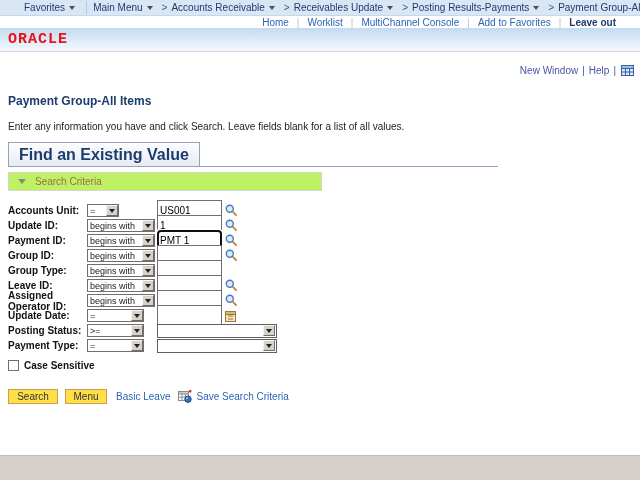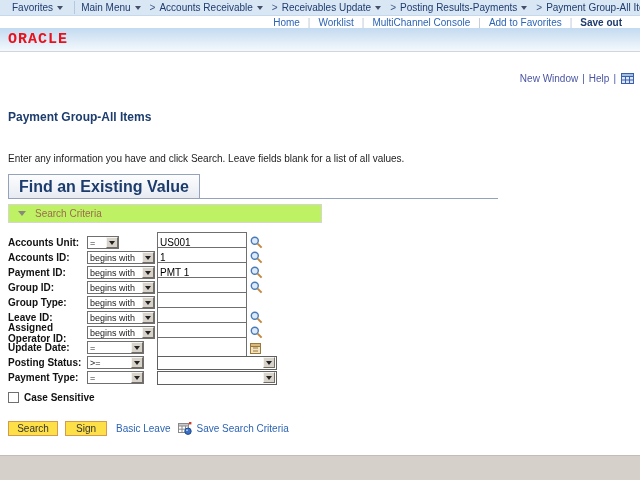--- a/index.html
+++ b/index.html
@@ -2,50 +2,50 @@
 <html><head>
 <meta charset="utf-8">
 <style>
   * { margin:0; padding:0; box-sizing:content-box; }
   html,body { width:640px; height:480px; overflow:hidden; }
   body { font-family:"Liberation Sans", sans-serif; background:#fff; position:relative; }
 
   
   .crumb-bar { height:15px; background:#d9e6f4; border-bottom:1px solid #c6d8ec;
                display:flex; align-items:center; font-size:10px; color:#1e3c6e;
-               padding-left:12px; white-space:nowrap; }
+               padding-left:24px; white-space:nowrap; }
   .crumb-bar span { flex:none; }
   .crumb-item { margin-right:3px; }
   .menu-tri { width:0; height:0; border-left:3px solid transparent; border-right:3px solid transparent;
               border-top:4px solid #44506a; display:inline-block; margin:0 5px 0 1px; }
   .crumb-vsep { width:1px; height:13px; background:#b4c8e0; margin:0 6px; }
   .crumb-gt { color:#3c5a86; margin:0 4px; }
 
   
   .links-row { height:12px; background:#fff; display:flex; justify-content:flex-end;
-               align-items:center; font-size:10px; padding-right:16px; }
+               align-items:center; font-size:10px; padding-right:22px; }
   .hlink { color:#2d64b5; text-decoration:none; margin:0 5px; }
   .hlink-signout { color:#1e3c6e; font-weight:bold; margin:0 2px 0 5px; }
   .pipe { color:#b9c6d6; margin:0 3px; }
 
   
   .banner { height:23px; background:linear-gradient(#c3daf0,#f4f9fd);
             border-bottom:1px solid #d2d6da; display:flex; align-items:center; padding-left:8px; }
   .oracle-logo { color:#e8111c; font-weight:bold; font-size:15px; letter-spacing:1px;font-family:Liberation Mono, monospace; }
 
   
   .content { position:relative; padding:5px 6px 0 8px; }
   .utility { display:flex; justify-content:flex-end; align-items:center; font-size:10px;
              color:#4a55a2; }
-  .ulink { color:#4a55a2; text-decoration:none; margin:16px 3px; }
+  .ulink { color:#4a55a2; text-decoration:none; margin:8px 3px; }
   .upipe { color:#4a55a2; margin:0 1px; }
   .grid-icon { margin-left:4px; display:inline-flex; }
 
   .page-title { margin-top:10px; font-size:12px; font-weight:bold; color:#1c3c6e; }
-  .instructions { margin-top:29px; font-size:10px; color:#1d1d1d; }
+  .instructions { margin-top:13px; font-size:10px; color:#1d1d1d; }
 
   .tab-strip { margin-top:10px; width:490px; border-bottom:1px solid #94a2bc; }
   .tab { display:inline-block; padding:3px 10px 2px; background:linear-gradient(#fdfdfe,#e7ebf2);
          border:1px solid #94a2bc; border-bottom:none; font-size:16px; font-weight:bold;
          color:#1c3c6e; margin-left:0; }
 
   .criteria-bar { margin-top:5px; width:302px; background:#bef264; border:1px solid #d7d5d0;
                   padding:3px 5px; display:flex; align-items:center; font-size:10px; }
   .sec-tri { width:0; height:0; border-left:4px solid transparent; border-right:4px solid transparent;
              border-top:5px solid #8a887f; display:inline-block; margin:0 9px 0 4px; }
@@ -57,21 +57,21 @@
   .opcol { width:70px; flex:none; display:flex; }
   .opbox { height:13px; background:#fff; border:1px solid #6f6f6f; display:flex;
            align-items:center; justify-content:space-between; box-sizing:border-box;
            font-size:9px; color:#222; padding-left:2px; cursor:default; }
   .op-narrow { width:32px; } .op-mid { width:68px; } .op-wide { width:57px; }
   .arrowbtn { width:12px; height:11px; background:#d7d3cb; border:1px solid;
               border-color:#f6f4f0 #716d66 #716d66 #f6f4f0; display:flex; align-items:center;
               justify-content:center; flex:none; box-sizing:border-box; }
   .arrowbtn i { width:0; height:0; border-left:3px solid transparent; border-right:3px solid transparent;
                 border-top:4px solid #222; }
-  .tinput { width:90px; height:13px; box-sizing:border-box; border:1px solid #6f6f6f;
+  .tinput { width:65px; height:13px; box-sizing:border-box; border:1px solid #6f6f6f;
             font-size:10px; padding:10px 2px; font-family:inherit; margin-right:3px; caret-color:#000; }
   .wselect { width:120px; height:14px; background:#fff; border:1px solid #5f5f5f;
              display:flex; align-items:center; justify-content:flex-end; box-sizing:border-box;
              padding-right:1px; }
   .row-icon { display:inline-flex; cursor:pointer; }
 
   .cs-row { margin-top:7px; display:flex; align-items:center; }
   .checkbox { width:11px; height:11px; background:#fff; border:1px solid #6f6f6f;
               box-sizing:border-box; margin-right:5px; cursor:pointer; }
   .cs-label { font-size:10px; font-weight:bold; color:#111; }
@@ -111,21 +111,21 @@
 
 <div class="links-row">
   <a class="hlink">Home</a>
   <span class="pipe">|</span>
   <a class="hlink">Worklist</a>
   <span class="pipe">|</span>
   <a class="hlink">MultiChannel Console</a>
   <span class="pipe">|</span>
   <a class="hlink">Add to Favorites</a>
   <span class="pipe">|</span>
-  <a class="hlink hlink-signout">Save out</a>
+  <a class="hlink hlink-signout">Leave out</a>
 </div>
 
 <div class="banner">
   <span class="oracle-logo">ORACLE</span>
 </div>
 
 <div class="content">
 
   <div class="utility">
     <a class="ulink">New Window</a>
@@ -170,21 +170,21 @@
       <input class="tinput" value="US001" style="">
       <span class="row-icon">
           <svg width="13" height="13" viewBox="0 0 13 13">
             <circle cx="4.8" cy="4.8" r="3.5" fill="#dceafa" stroke="#4a7ab5" stroke-width="1.4"></circle>
             <line x1="7.6" y1="7.6" x2="11.6" y2="11.6" stroke="#c3873f" stroke-width="2"></line>
           </svg>
         </span>
     </div>
 
     <div class="frow">
-      <label class="flabel">Accounts ID:</label>
+      <label class="flabel">Update ID:</label>
       <span class="opcol">
           <span class="opbox op-mid">
             <span>begins with</span>
             <span class="arrowbtn">
               <i></i>
             </span>
           </span>
         </span>
       <input class="tinput" value="1" style="">
       <span class="row-icon">
@@ -341,21 +341,21 @@
 
   </div>
 
   <div class="cs-row">
     <span class="checkbox"></span>
     <span class="cs-label">Case Sensitive</span>
   </div>
 
   <div class="actions">
     <button class="btn btn-search">Search</button>
-    <button class="btn btn-clear">Sign</button>
+    <button class="btn btn-clear">Menu</button>
     <a class="link">Basic Leave</a>
     <span class="save-icon">
       <svg width="14" height="13" viewBox="0 0 14 13">
           <rect x="0.5" y="1.5" width="10" height="9" fill="#fff" stroke="#8a8a8a"></rect>
           <rect x="0.5" y="1.5" width="10" height="2.5" fill="#c9c9c9" stroke="#8a8a8a"></rect>
           <line x1="4" y1="4" x2="4" y2="10.5" stroke="#8a8a8a"></line>
           <line x1="7.5" y1="4" x2="7.5" y2="10.5" stroke="#8a8a8a"></line>
           <line x1="0.5" y1="7.2" x2="10.5" y2="7.2" stroke="#8a8a8a"></line>
           <circle cx="10" cy="9.2" r="3.2" fill="#3a6fc4" stroke="#1d4a90"></circle>
           <circle cx="9" cy="8.2" r="0.9" fill="#bcd4f2"></circle>

